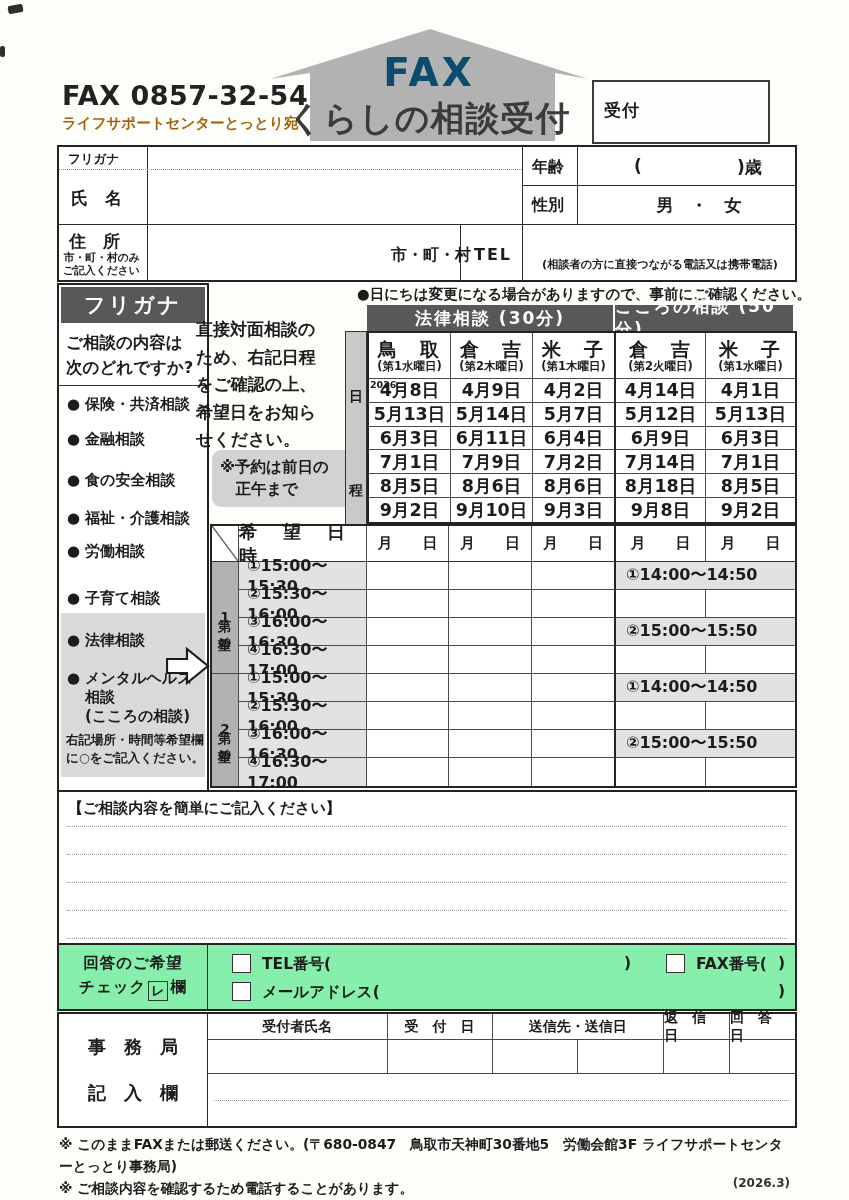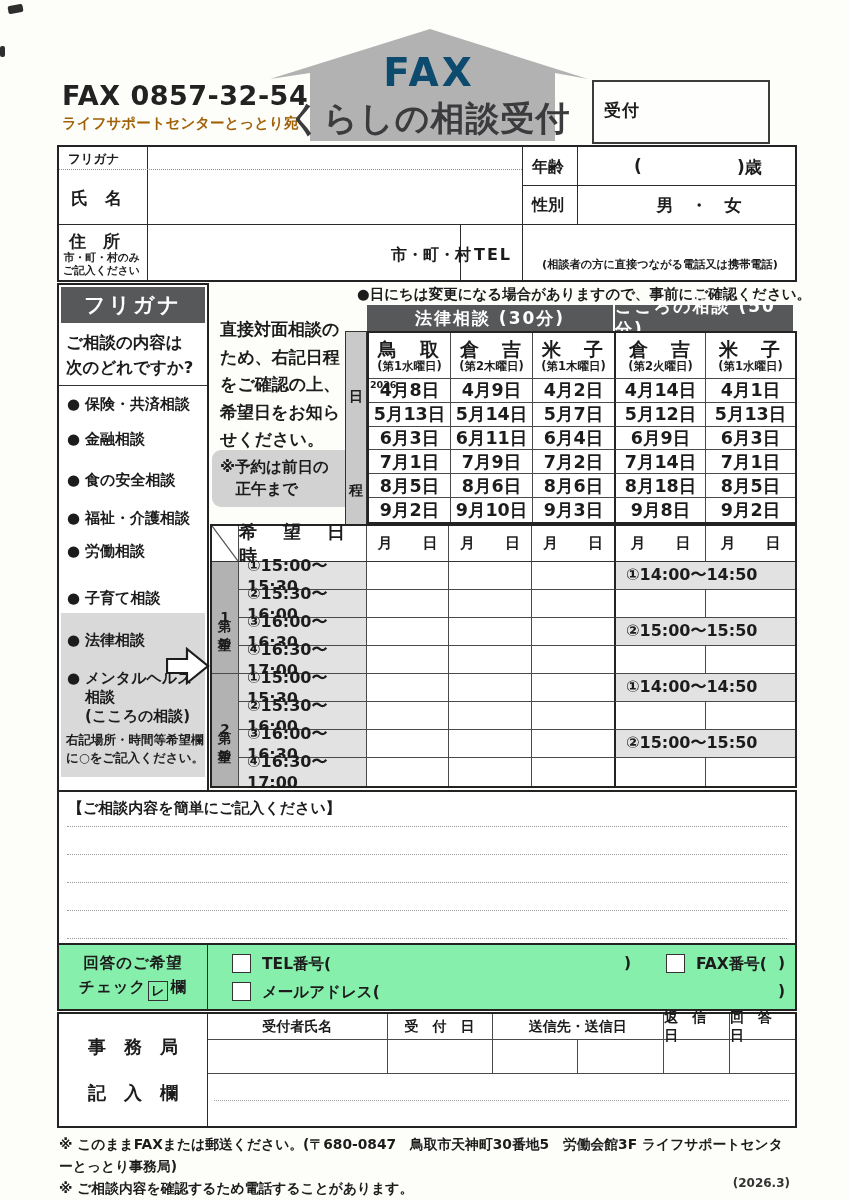--- a/index.html
+++ b/index.html
@@ -34,21 +34,21 @@
   .sidebar{left:57px;top:283px;width:148px;height:507px;border:2.5px solid #232323;background:#fff;}
   .sb-title{position:absolute;left:2px;right:2px;top:2px;height:36px;background:#57585a;color:#fff;
             font-size:21px;font-weight:800;letter-spacing:3px;display:flex;align-items:center;justify-content:center;}
   .sb-q{position:absolute;left:7px;top:46px;width:132px;font-size:16.5px;font-weight:800;line-height:1.5;}
   .sb-line{position:absolute;left:0;right:0;top:100px;border-top:1.5px solid #333;}
   .sb-item{position:absolute;left:8px;display:flex;gap:5px;font-size:15px;font-weight:800;line-height:1.25;align-items:flex-start;}
   .sb-gray{position:absolute;left:2px;right:2px;top:328px;height:164px;background:#d9d9d9;}
   .sb-note{position:absolute;left:5px;top:118px;font-size:12.5px;font-weight:800;line-height:1.45;}
   .big-arrow{left:166px;top:646px;z-index:3;}
   
-  .instruction{left:220px;top:316px;width:142px;font-size:17px;font-weight:800;line-height:1.62;}
+  .instruction{left:196px;top:316px;width:142px;font-size:17px;font-weight:800;line-height:1.62;}
   .reserve{left:212px;top:450px;width:132px;background:#d2d2d2;border-radius:9px;padding:7px 4px 7px 8px;
            font-size:15.5px;font-weight:800;line-height:1.4;}
   .change-note{left:357px;top:285px;font-size:14.5px;font-weight:800;}
   .date-axis{left:345px;top:331px;width:20px;height:188px;background:#c9c9c9;border:1.5px solid #333;
              display:flex;flex-direction:column;align-items:center;justify-content:space-around;
              font-size:14px;font-weight:bold;padding:18px 0;}
   .ghead{position:absolute;top:305px;height:26px;background:#57585a;color:#fff;font-size:17px;font-weight:800;
          letter-spacing:2px;display:flex;align-items:center;justify-content:center;}
   .sched{left:367px;top:331px;display:grid;grid-template-columns:82px 82px 82px 91px 89px;
          grid-template-rows:46px repeat(6,23.8px);border:2px solid #232323;background:#fff;}

